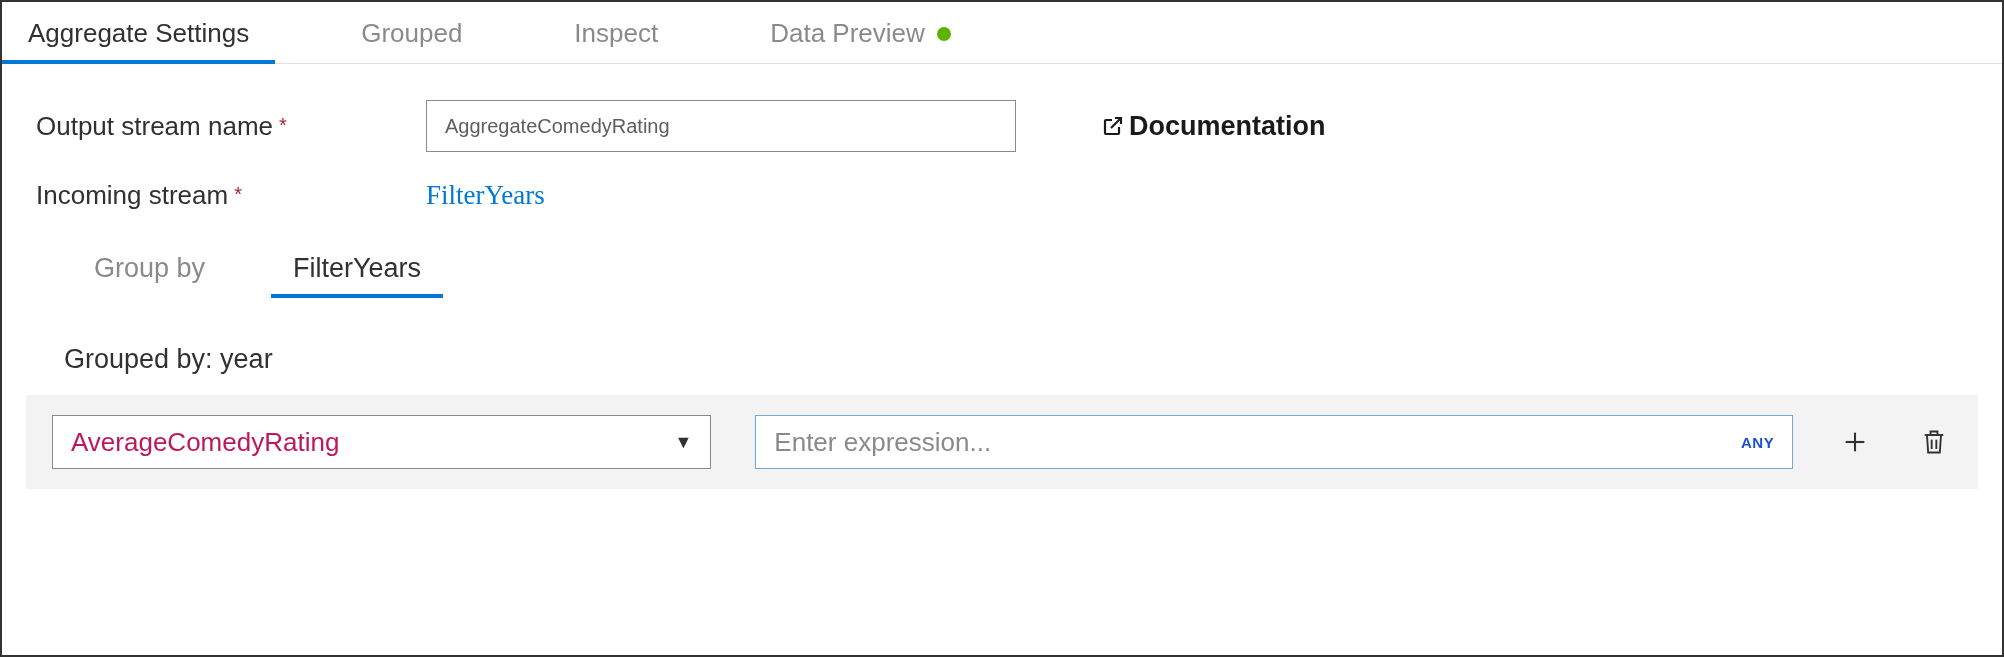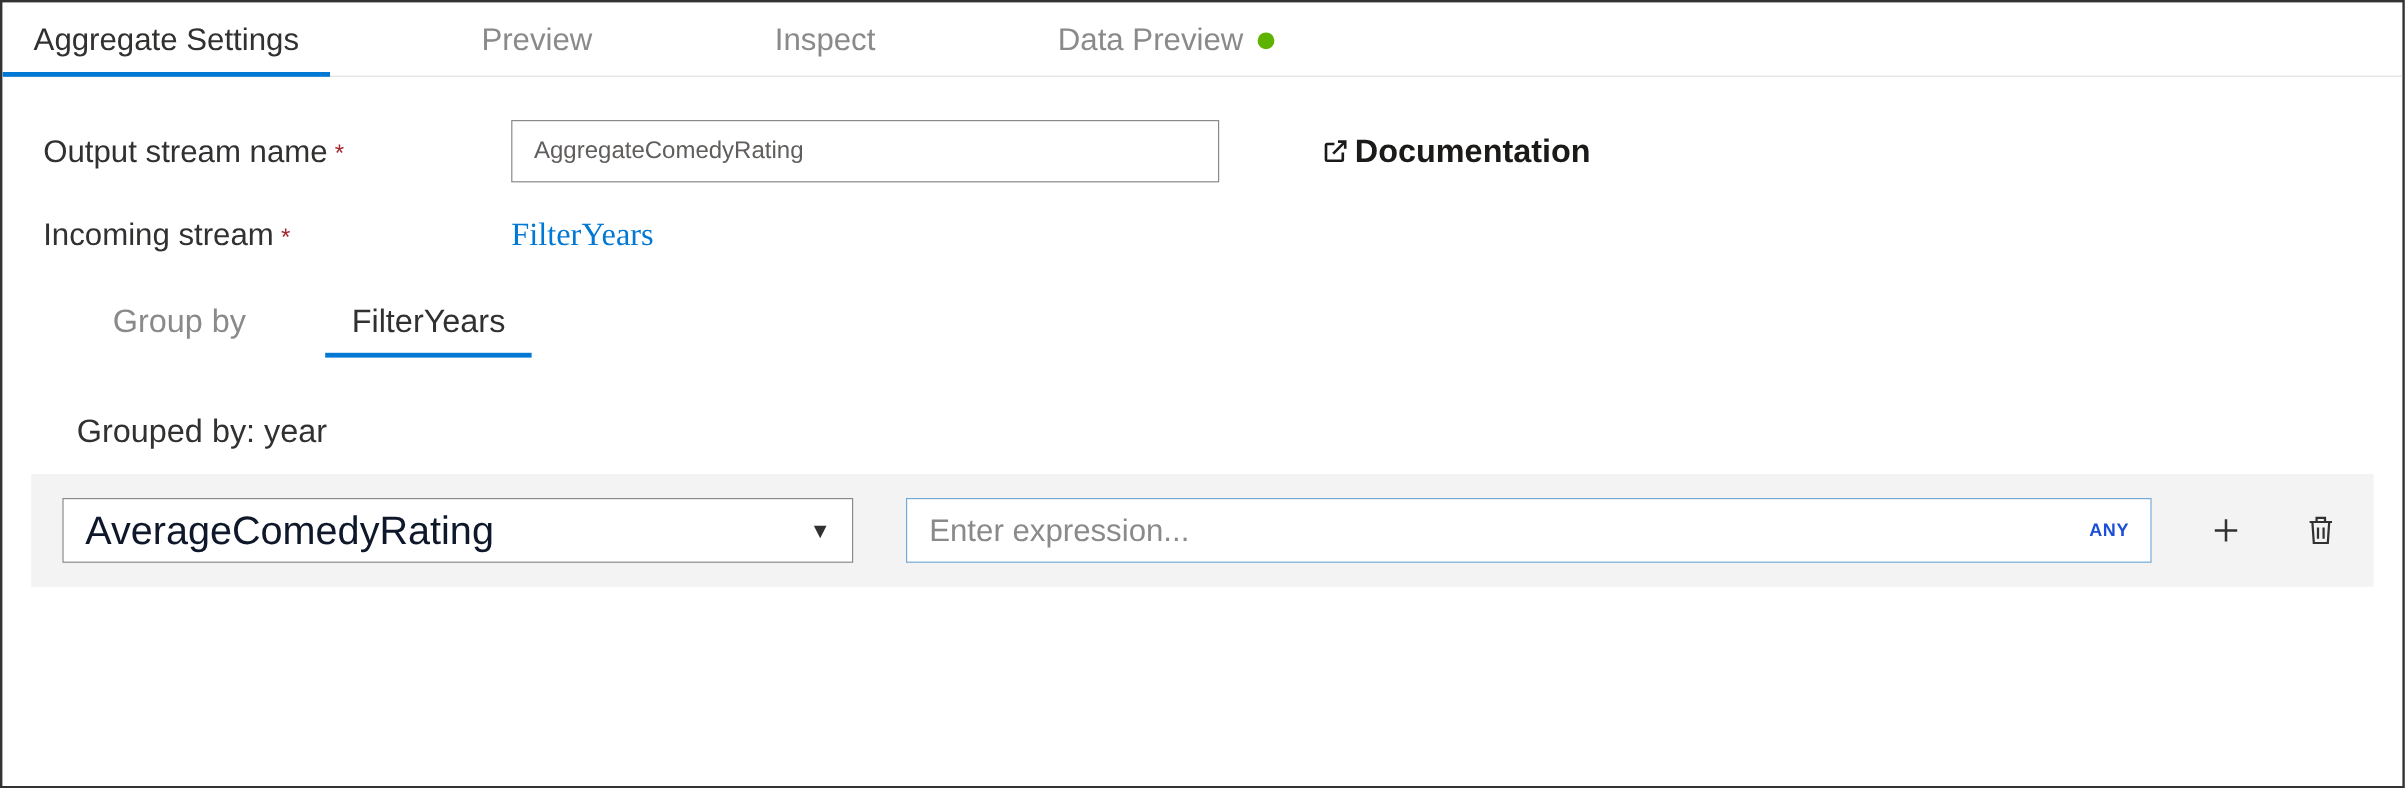--- a/index.html
+++ b/index.html
@@ -17,21 +17,20 @@
     }
     .content-wrapper {
       padding: 0 24px 24px 24px;
     }
     
     .top-tabs {
       display: flex;
       align-items: center;
       border-bottom: 1px solid #e0e0e0;
       padding: 0;
-      gap: 40px;
     }
     .top-tab {
       padding: 16px 26px 14px 26px;
       font-size: 26px;
       color: #8a8a8a;
       cursor: pointer;
       position: relative;
       display: flex;
       align-items: center;
       gap: 12px;
@@ -63,21 +62,21 @@
     .form-row {
       display: flex;
       align-items: center;
       margin-bottom: 28px;
     }
     .form-label {
       font-size: 26px;
       color: #323130;
       width: 390px;
       display: flex;
-      align-items: center;
+      align-items: flex-start;
       gap: 6px;
     }
     .required-star {
       color: #a4262c;
       font-size: 20px;
       line-height: 1;
       margin-top: 4px;
     }
     .text-input {
       font-family: inherit;
@@ -158,22 +157,22 @@
       background: #fff;
       border: 1.5px solid #8a8a8a;
       width: 670px;
       height: 54px;
       display: flex;
       align-items: center;
       padding: 0 18px;
       cursor: pointer;
     }
     .column-select-text {
-      font-size: 33px;
-      color: #0f172a;
+      font-size: 26px;
+      color: #be185d;
       flex: 1;
     }
     .caret-icon {
       font-size: 18px;
       color: #323130;
     }
     .expression-input {
       position: relative;
       background: #fff;
       border: 1.5px solid #73a9d6;
@@ -211,21 +210,21 @@
     }
   </style>
 </head>
 <body>
 
 <div class="top-tabs">
   <div class="top-tab active">
     <span>Aggregate Settings</span>
   </div>
   <div class="top-tab">
-    <span>Preview</span>
+    <span>Grouped</span>
   </div>
   <div class="top-tab">
     <span>Inspect</span>
   </div>
   <div class="top-tab">
     <span>Data Preview</span>
     <span class="green-dot"></span>
   </div>
 </div>
 

